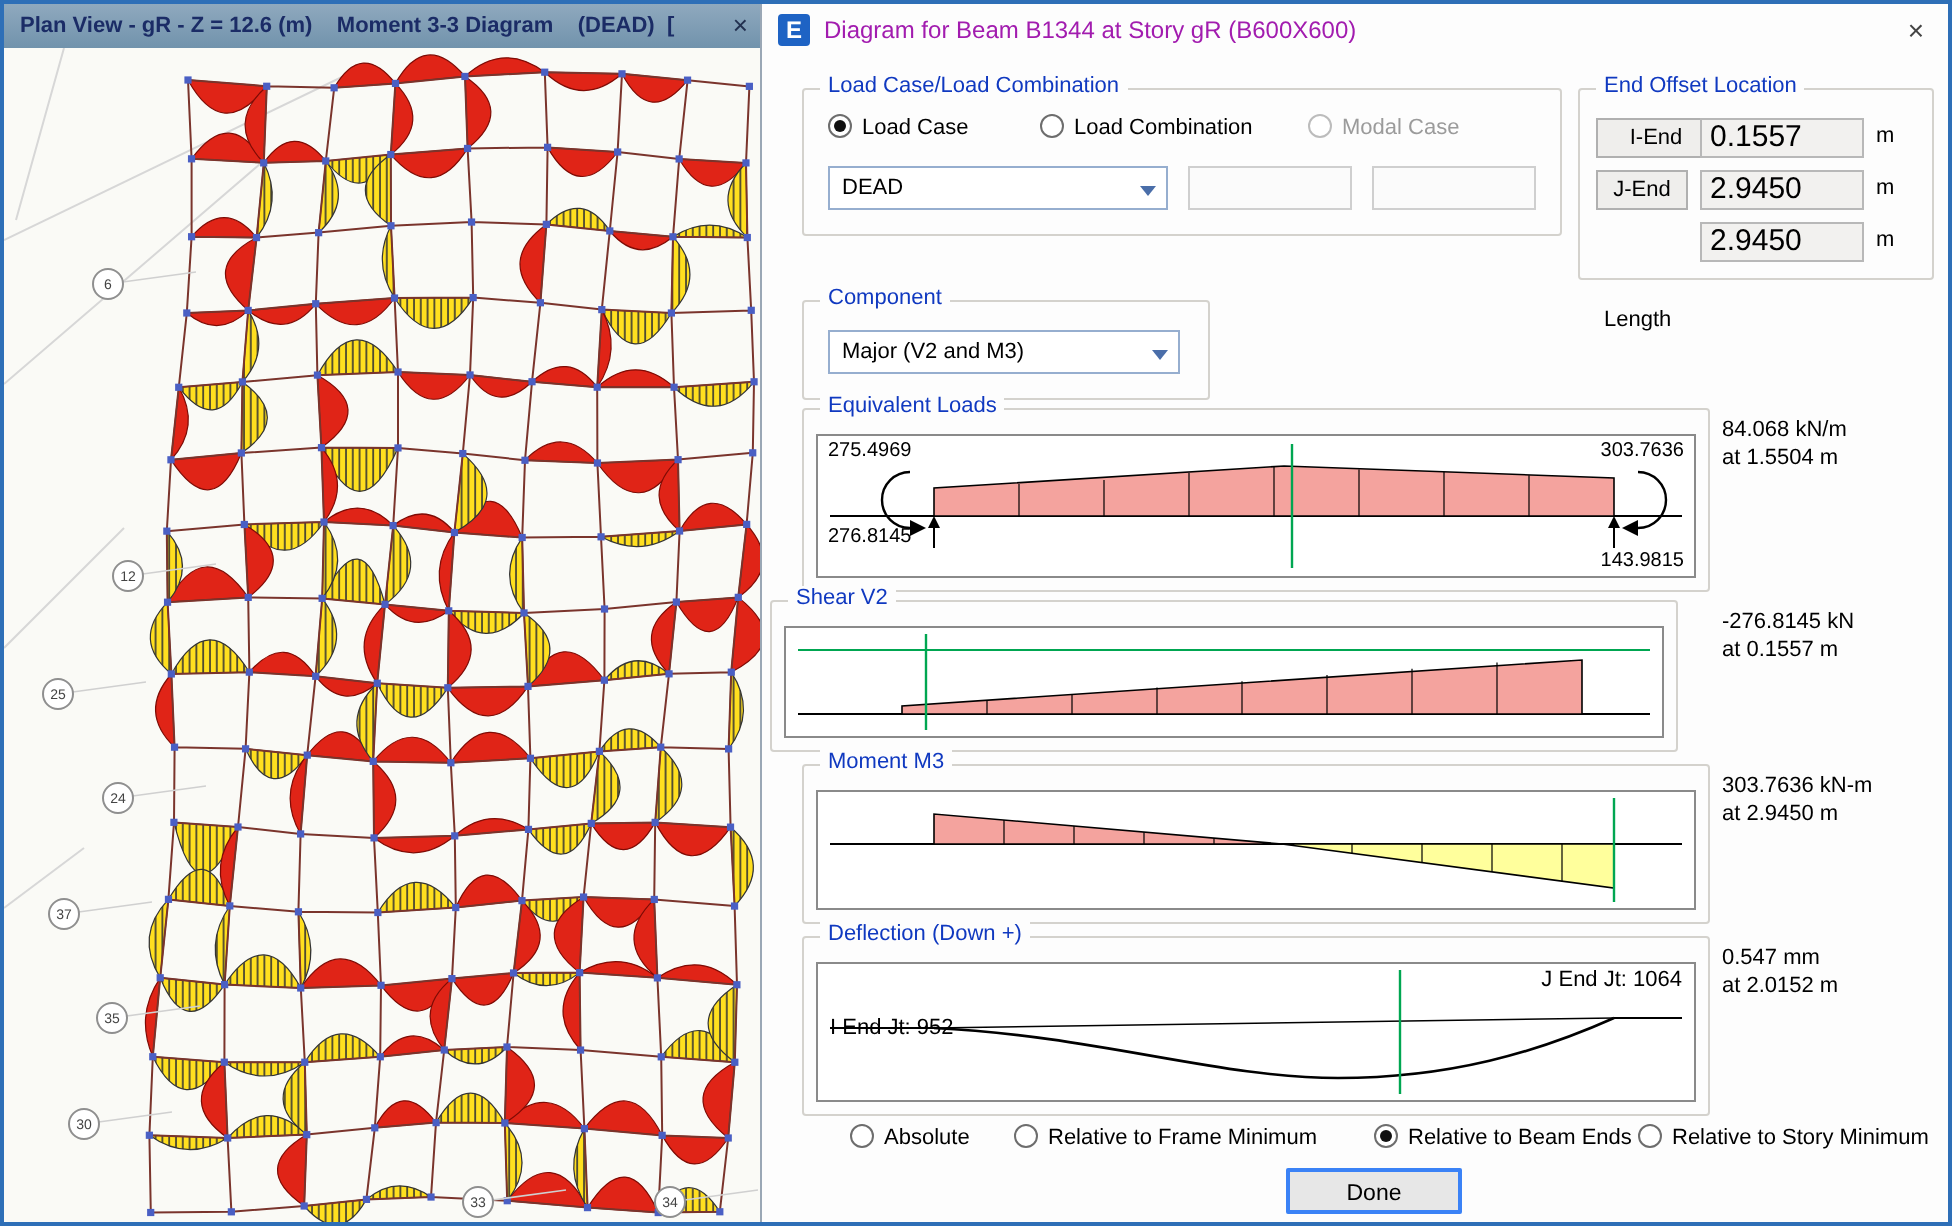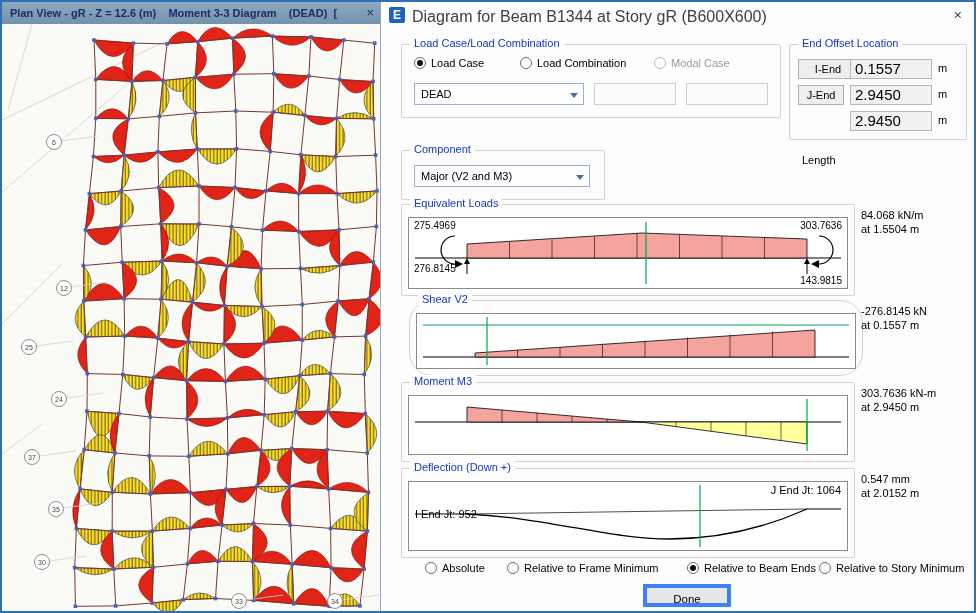--- a/index.html
+++ b/index.html
@@ -12,21 +12,21 @@
   .lt-title{position:absolute;left:8px;top:0;right:22px;height:22px;line-height:22px;
             font-size:11px;font-weight:bold;color:#1b2c66;white-space:nowrap;overflow:hidden;}
   .lt-close{position:absolute;right:6px;top:0;height:22px;line-height:21px;font-size:13px;color:#22304f;}
   .plan-wrap{position:absolute;left:0;top:22px;width:378px;height:587px;background:#fafaf6;}
   
   .dialog{position:absolute;left:378px;top:0;width:596px;height:609px;background:#fdfdfd;
           border-left:1px solid #9aa7b5;box-sizing:border-box;}
   .dt-bar{position:absolute;left:0;top:0;width:100%;height:26px;background:#fdfdfd;}
   .dt-icon{position:absolute;left:8px;top:5px;width:16px;height:16px;background:#1e63c4;color:#fff;
            font-weight:bold;font-size:12px;text-align:center;line-height:16px;border-radius:2px;}
-  .dt-title{position:absolute;left:31px;top:6px;font-size:16px;color:#404040;text-align:center;}
+  .dt-title{position:absolute;left:31px;top:6px;font-size:12px;color:#a21caf;text-align:center;}
   .dt-close{position:absolute;right:14px;top:5px;font-size:14px;color:#444;}
   
   .gb{position:absolute;border:1px solid #d4d2cd;border-radius:2px;}
   .gb .t{position:absolute;top:-8px;left:8px;background:#fdfdfd;padding:0 4px;font-size:11px;color:#1039c0;white-space:nowrap;}
   
   .ritem{position:absolute;white-space:nowrap;font-size:11px;color:#000;}
   .radio{display:inline-block;width:12px;height:12px;border:1px solid #6d6d6d;border-radius:50%;
          background:#fff;vertical-align:-2px;margin-right:5px;position:relative;box-sizing:border-box;}
   .radio.checked:after{content:'';position:absolute;left:2px;top:2px;width:6px;height:6px;border-radius:50%;background:#111;}
   .ritem.disabled{color:#9b9b9b;}
@@ -41,21 +41,21 @@
         line-height:18px;padding:0 4px;box-sizing:border-box;color:#000;}
   .btnlabel{position:absolute;height:20px;background:#efeeec;border:1px solid #b0b0b0;font-size:11px;
         line-height:18px;text-align:center;box-sizing:border-box;color:#000;}
   .plainlabel{position:absolute;font-size:11px;color:#000;}
   
   .plot{position:absolute;background:#fff;border:1px solid #8a8a8a;}
   .corner{position:absolute;font-size:10px;color:#000;}
   .jt{position:absolute;font-size:11px;color:#000;}
   .ann{position:absolute;font-size:11px;color:#000;line-height:14px;}
   .ann span{display:block;}
-  .btn{position:absolute;background:#e7e7e7;border:4px solid #3b82f6;font-size:11.5px;text-align:center;
+  .btn{position:absolute;background:#e7e7e7;border:2px solid #3b82f6;font-size:11.5px;text-align:center;
        line-height:21px;color:#000;border-radius:1px;}
 </style>
 </head>
 <body>
 
 <div class="app">
 
   <div class="left">
     <div class="lt-bar">
       <span class="lt-title">Plan View - gR - Z = 12.6 (m)&nbsp;&nbsp;&nbsp;&nbsp;Moment 3-3 Diagram&nbsp;&nbsp;&nbsp;&nbsp;(DEAD)&nbsp;&nbsp;[</span>
@@ -468,21 +468,21 @@
         <span class="corner" style="right:5px;top:2px;">303.7636</span>
         <span class="corner" style="left:5px;bottom:14px;text-align:center;">276.8145</span>
         <span class="corner" style="right:5px;bottom:2px;">143.9815</span>
       </div>
     </div>
     <div class="ann" style="left:480px;top:206px;">
       <span>84.068 kN/m</span>
       <span>at 1.5504 m</span>
     </div>
 
-    <div class="gb" style="left:28px;top:298px;width:452px;height:74px;border-radius:23px;">
+    <div class="gb" style="left:4px;top:298px;width:452px;height:74px;">
       <span class="t">Shear V2</span>
       <div class="plot" style="left:6px;top:12px;width:438px;height:54px;">
         <svg width="438" height="54" viewBox="0 0 438 54">
           <line x1="6" y1="43" x2="432" y2="43" stroke="#000" stroke-width="1"></line>
           <polygon points="58,43 58,39 398,16 398,43" fill="#f4a39e" stroke="#000" stroke-width="0.8"></polygon>
           <path d="M100.5 36 L100.5 43 M143 33 L143 43 M185.5 29.7 L185.5 43 M228 26.6 L228 43 M270.5 23.5 L270.5 43 M313 20.4 L313 43 M355.5 17.3 L355.5 43" stroke="#000" stroke-width="0.6"></path>
           <line x1="6" y1="11" x2="432" y2="11" stroke="#00a651" stroke-width="1"></line>
           <line x1="70" y1="3" x2="70" y2="51" stroke="#00a651" stroke-width="1.2"></line>
         </svg>
       </div>

